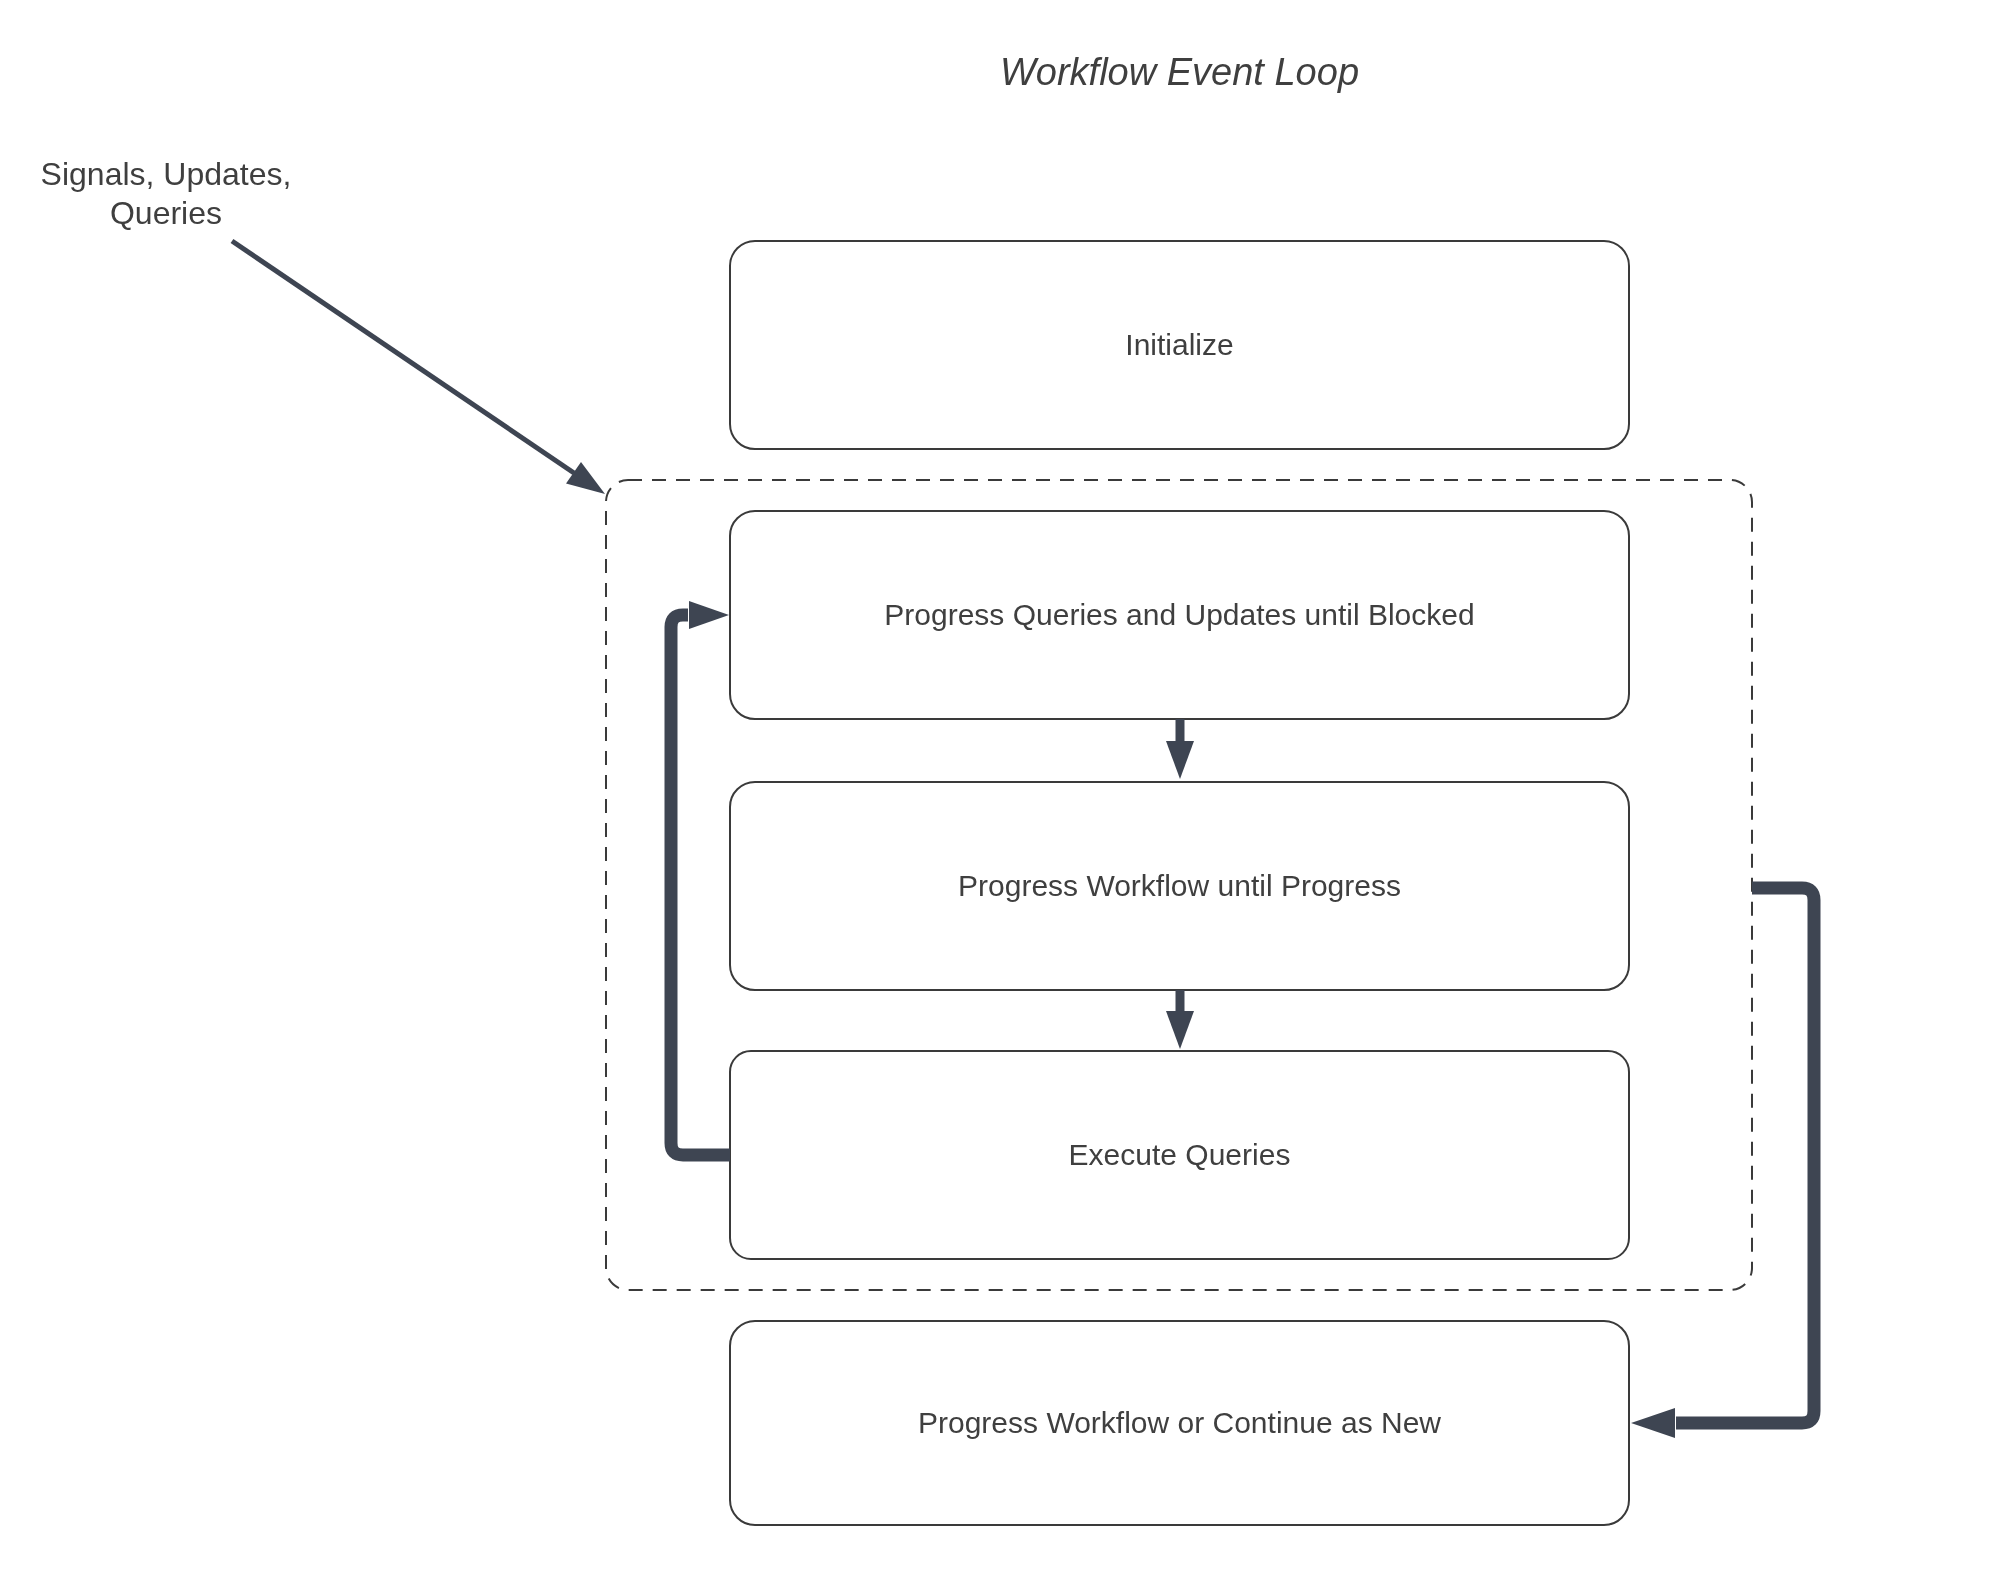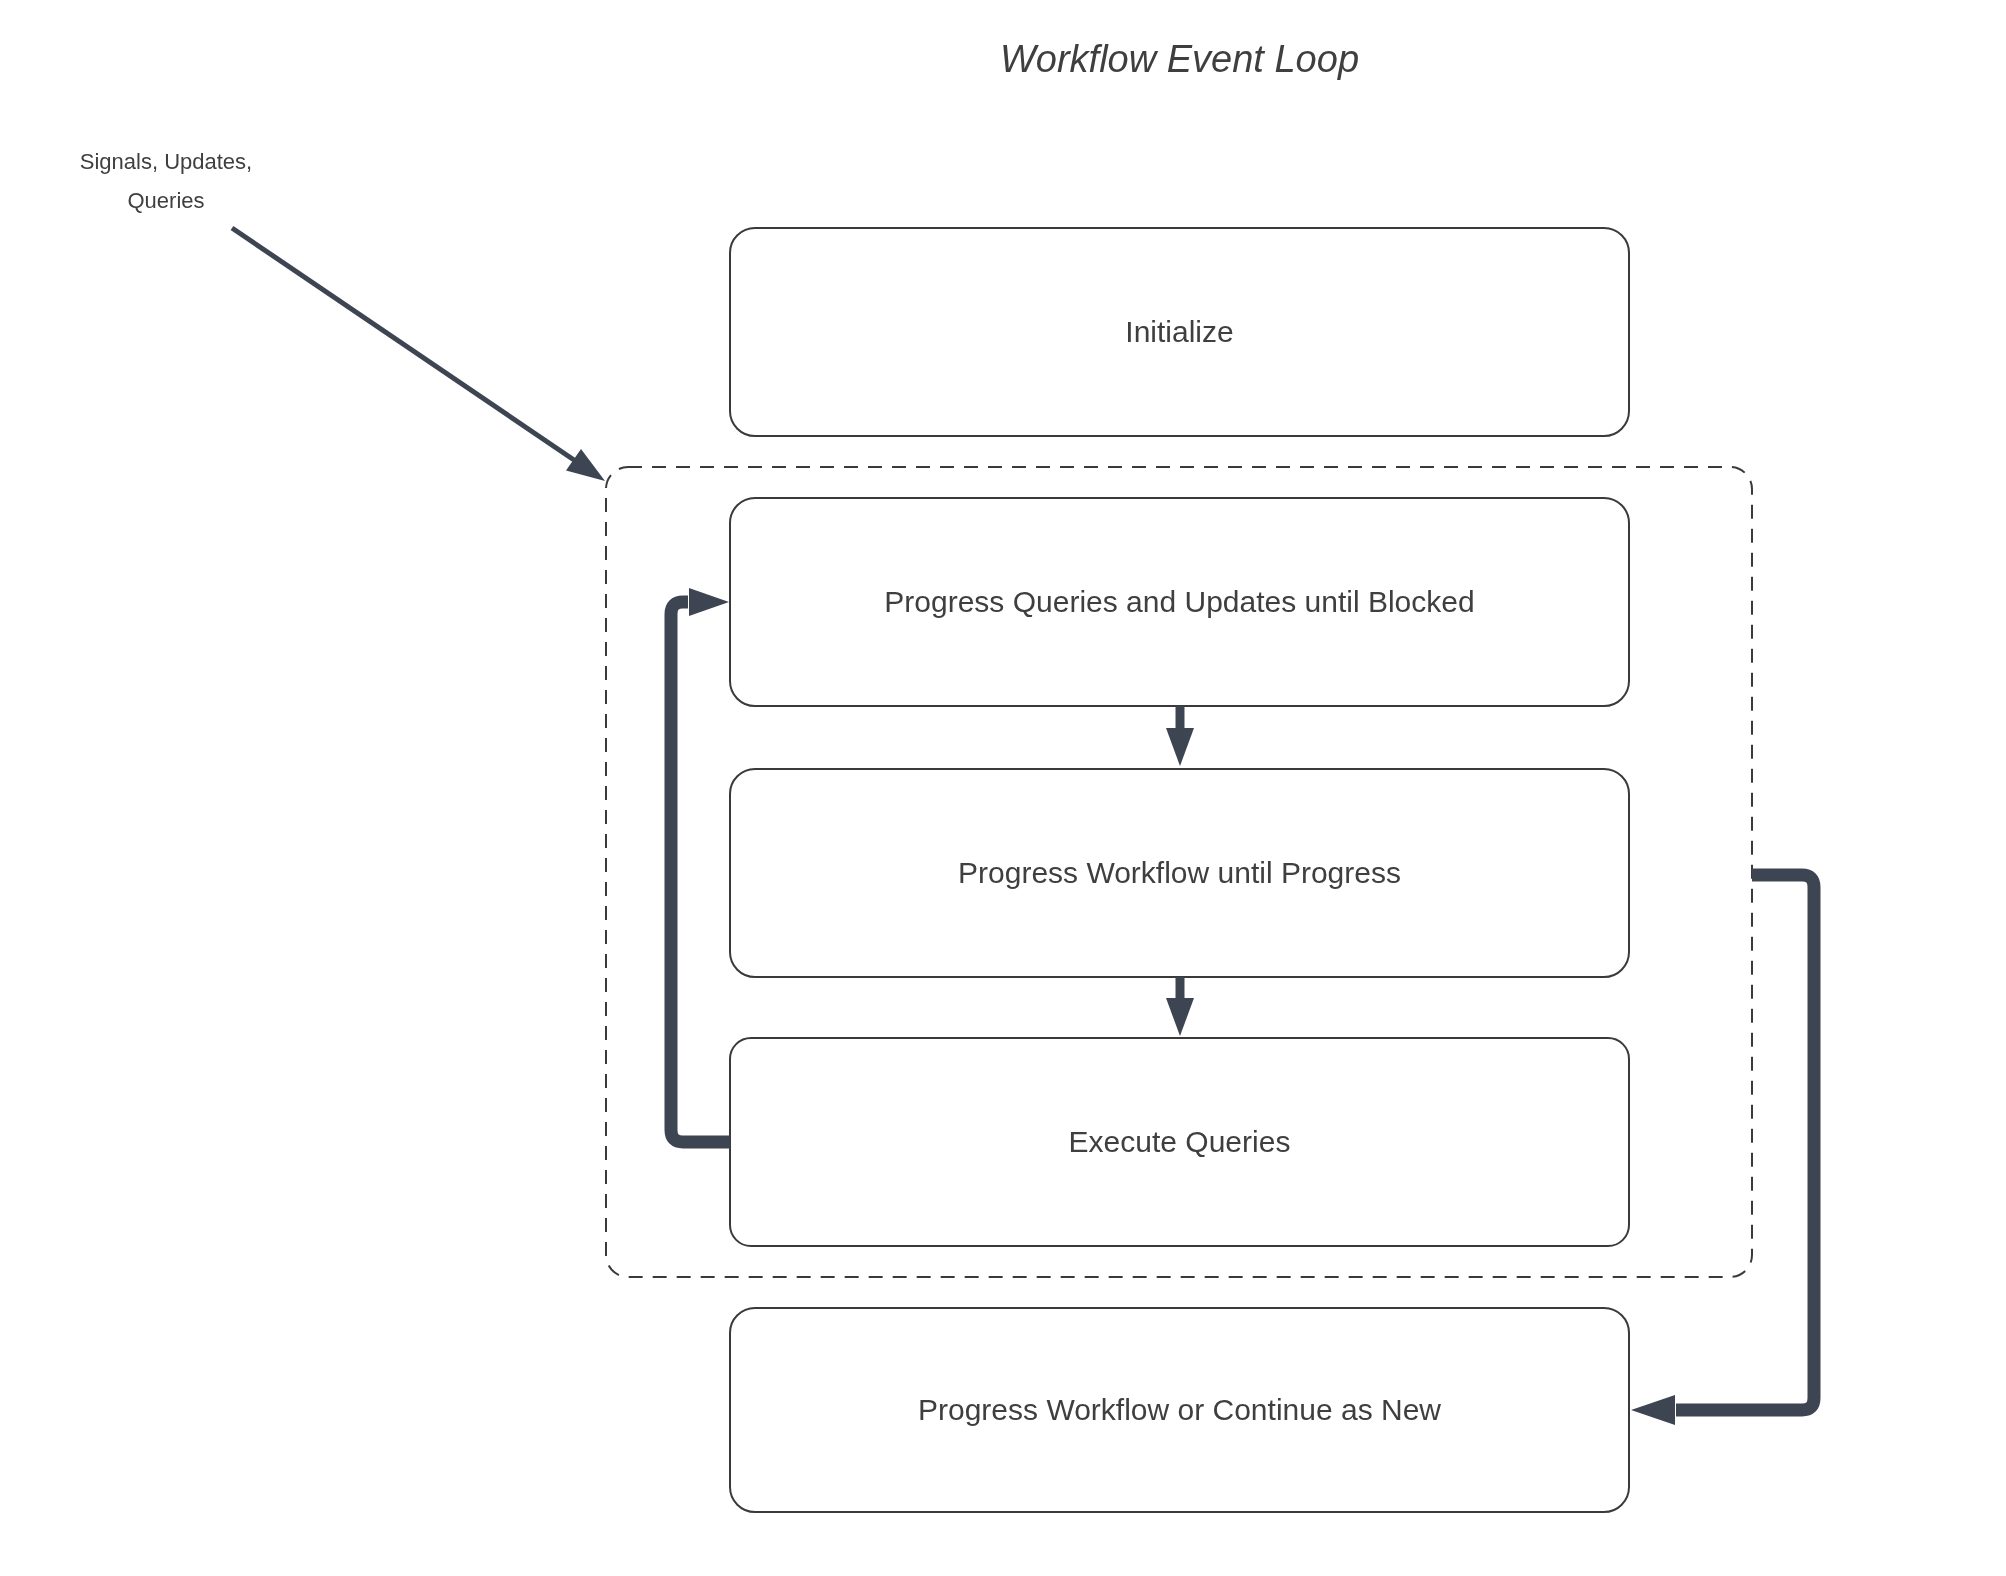--- a/index.html
+++ b/index.html
@@ -10,39 +10,40 @@
     width: 2006px;
     height: 1576px;
     background: var(--background, #ffffff);
     font-family: "Liberation Sans", sans-serif;
     position: relative;
     overflow: hidden;
   }
   .stage {
     position: absolute;
     inset: 0;
+    margin-top: 13px;
   }
   .diagram-title {
     position: absolute;
     left: 729px;
     width: 901px;
     top: 38px;
     text-align: center;
     font-size: 38px;
     font-style: italic;
     color: var(--text-color, #3f3f3f);
     white-space: nowrap;
   }
   .ext-label {
     position: absolute;
     left: 10px;
     top: 142px;
     width: 312px;
     text-align: center;
-    font-size: 22px;
+    font-size: 32px;
     line-height: 39px;
     color: var(--text-color, #3f3f3f);
   }
   .ext-label span { display: block; }
   .node {
     position: absolute;
     left: 729px;
     width: 901px;
     box-sizing: border-box;
     background: var(--box-fill, #ffffff);

